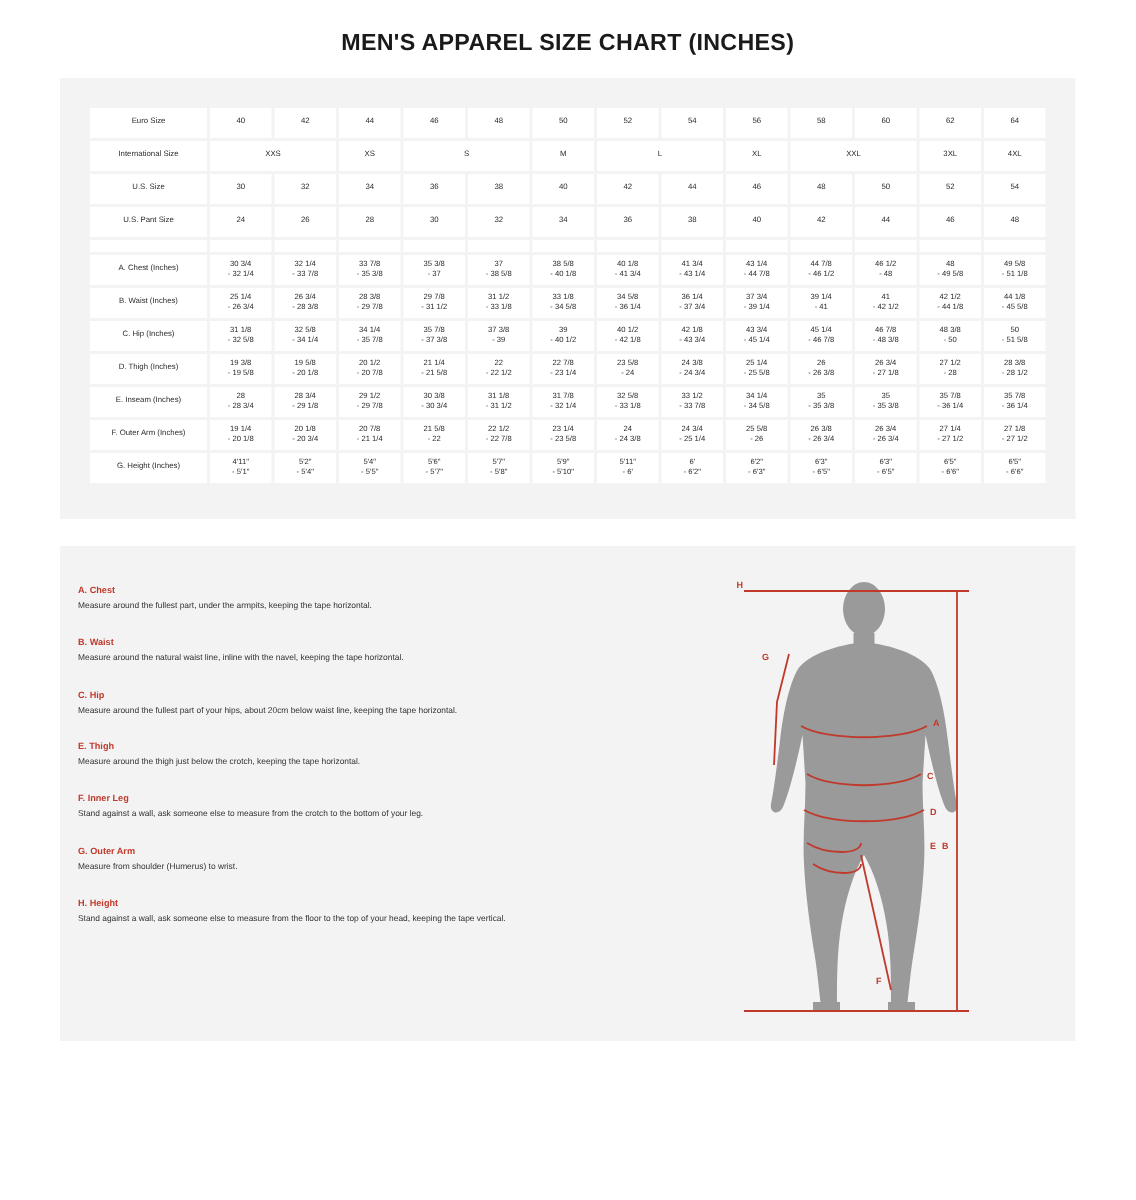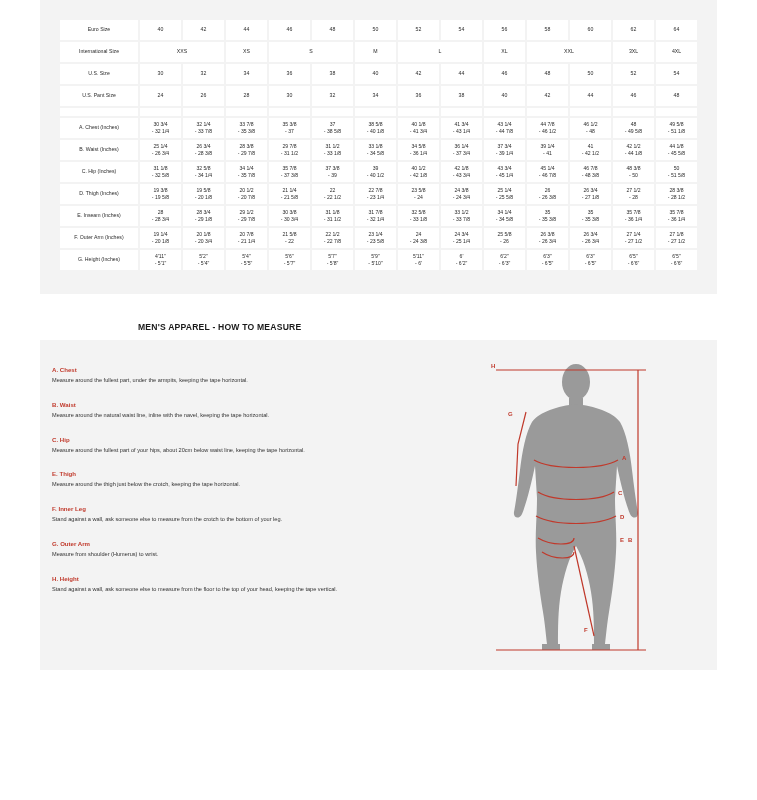--- a/index.html
+++ b/index.html
@@ -93,20 +93,21 @@
     position: relative;
   }
   .figure-col svg { display: block; }
   .lbl { font-size: 6px; font-weight: bold; fill: #c0392b; font-family: "Liberation Sans", sans-serif; }
 </style>
 </head>
 <body>
 
 <div class="page">
 
+  <div class="title">MEN'S APPAREL SIZE CHART (INCHES)</div>
 
   <div class="table-wrap">
     <table class="sizechart">
       <tbody>
           <tr>
             <td class="rowlabel">Euro Size</td>
             <td>40</td>
             <td>42</td>
             <td>44</td>
             <td>46</td>
@@ -563,21 +564,20 @@
             <td class="range">
               <span class="r2">6'5"</span>
               <span class="r2">- 6'6"</span>
             </td>
           </tr>
         </tbody>
     </table>
   </div>
 
   <div class="howto">
-    <div class="howto-title">MEN'S APPAREL - HOW TO MEASURE</div>
     <div class="howto-body">
       <div class="measure-list">
           <div class="measure-item">
             <div class="m-head">A. Chest</div>
             <div class="m-text">Measure around the fullest part, under the armpits, keeping the tape horizontal.</div>
           </div>
           <div class="measure-item">
             <div class="m-head">B. Waist</div>
             <div class="m-text">Measure around the natural waist line, inline with the navel, keeping the tape horizontal.</div>
           </div>

